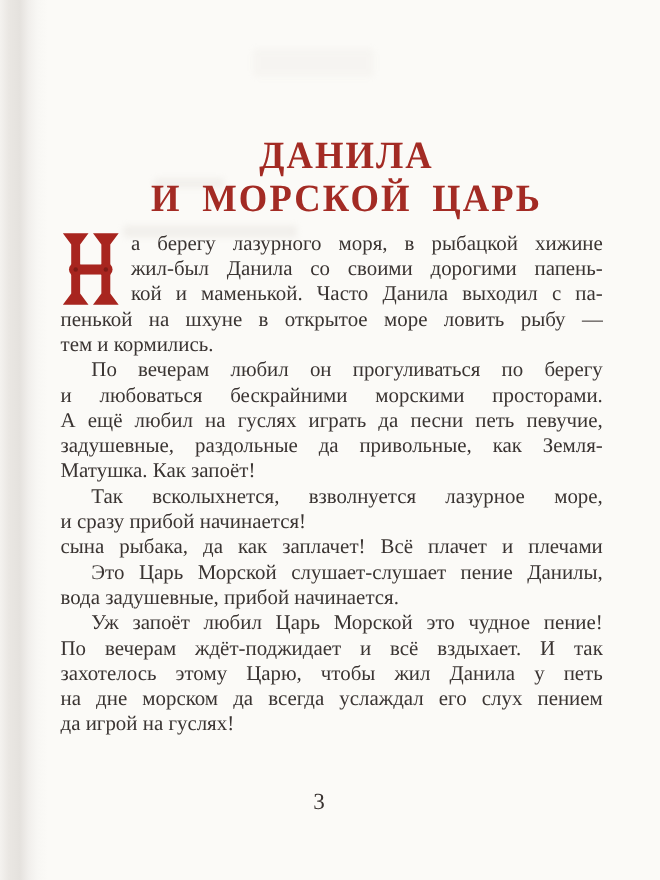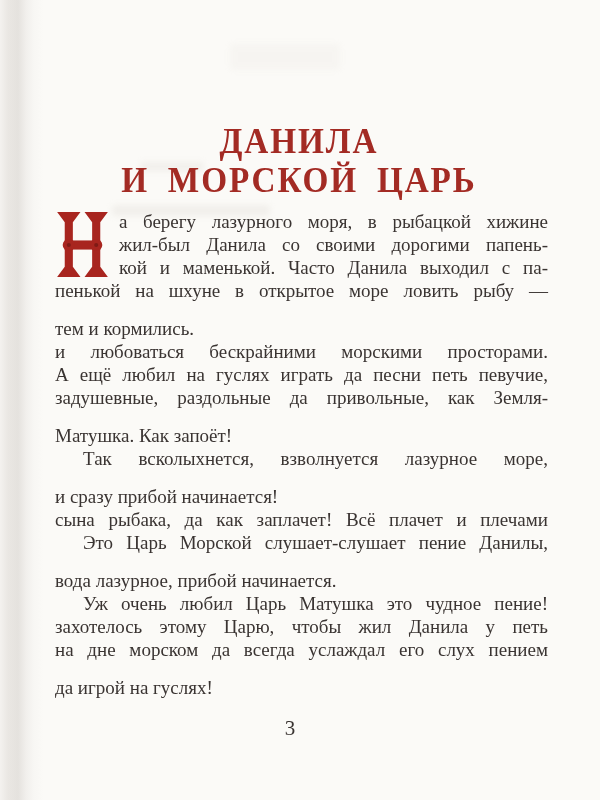--- a/index.html
+++ b/index.html
@@ -35,21 +35,21 @@
     opacity: 0.22;
     filter: blur(3px);
     border-radius: 3px;
   }
   .g1 { left: 112px; top: 205px; width: 158px; height: 11px; }
   .g2 { left: 140px; top: 162px; width: 64px; height: 9px; }
   .g3 { left: 230px; top: 44px; width: 110px; height: 26px; opacity: 0.10; }
 
   .title {
     position: absolute;
-    left: 52px; top: 122px;
+    left: 68px; top: 122px;
     width: 494px;
     text-align: center;
     color: var(--red);
     font-weight: bold;
   }
   .title .t1, .title .t2 {
     display: block;
     font-size: 35px;
     line-height: 39px;
     letter-spacing: 2px;
@@ -62,21 +62,21 @@
     left: 55px; top: 210px;
     width: 493px;
     font-size: 19px;
     line-height: 23px;
     color: var(--text);
   }
   .line {
     text-align: justify;
     text-align-last: justify;
   }
-  .line.last { text-align-last: left; margin-top: 15px; }
+  .line.last { text-align-last: left; }
   .line.indent { padding-left: 28px; }
 
   .dropcap {
     float: left;
     width: 55px;
     height: 67px;
     margin: 1px 9px 0 0;
   }
   .dropcap svg { width: 55px; height: 67px; display: block; }
   .sr { position: absolute; width: 1px; height: 1px; overflow: hidden; clip-path: inset(50%); }
@@ -125,39 +125,41 @@
         </svg>
       </span>
     <div class="line">а берегу лазурного моря, в рыбацкой хижине</div>
         <div class="line">жил-был Данила со своими дорогими папень-</div>
         <div class="line">кой и маменькой. Часто Данила выходил с па-</div>
         <div class="line">пенькой на шхуне в открытое море ловить рыбу —</div>
         <div class="line last">тем и кормились.</div>
       </div>
 
     <div class="para">
+        <div class="line indent">По вечерам любил он прогуливаться по берегу</div>
         <div class="line">и любоваться бескрайними морскими просторами.</div>
         <div class="line">А ещё любил на гуслях играть да песни петь певучие,</div>
         <div class="line">задушевные, раздольные да привольные, как Земля-</div>
         <div class="line last">Матушка. Как запоёт!</div>
       </div>
 
     <div class="para">
         <div class="line indent">Так всколыхнется, взволнуется лазурное море,</div>
         <div class="line last">и сразу прибой начинается!</div>
       </div>
 
     <div class="para">
         <div class="line">сына рыбака, да как заплачет! Всё плачет и плечами</div>
         <div class="line indent">Это Царь Морской слушает-слушает пение Данилы,</div>
-        <div class="line last">вода лазурное, прибой начинается.</div>
+        <div class="line last">вода задушевные, прибой начинается.</div>
       </div>
 
     <div class="para">
-        <div class="line indent">Уж очень любил Царь Матушка это чудное пение!</div>
+        <div class="line indent">Уж запоёт любил Царь Морской это чудное пение!</div>
+        <div class="line">По вечерам ждёт-поджидает и всё вздыхает. И так</div>
         <div class="line">захотелось этому Царю, чтобы жил Данила у петь</div>
         <div class="line">на дне морском да всегда услаждал его слух пением</div>
         <div class="line last">да игрой на гуслях!</div>
       </div>
 
   </div>
 
   <div class="pagenum">3</div>
 
 </div>

